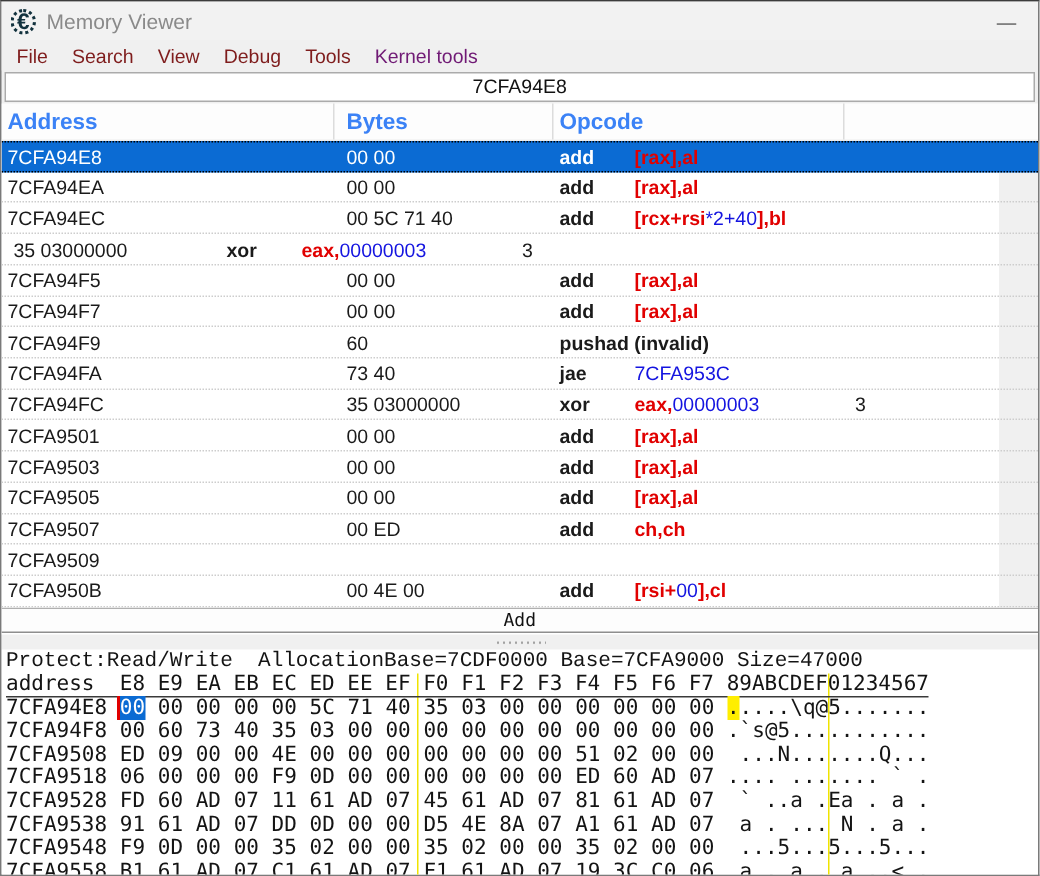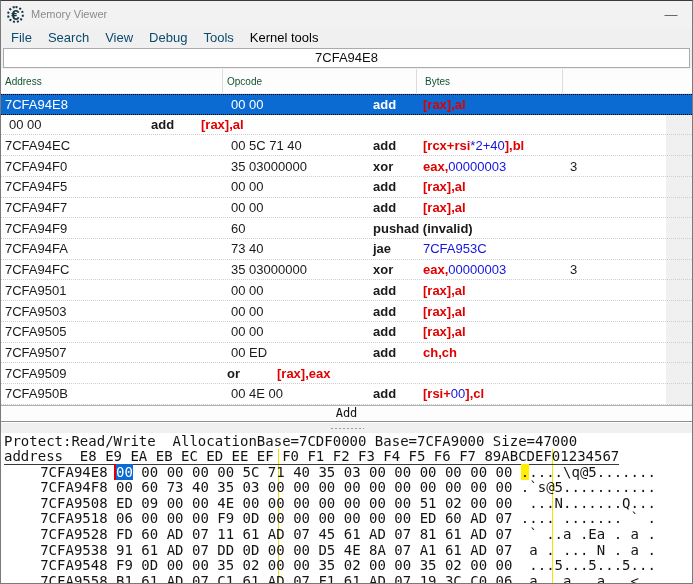--- a/index.html
+++ b/index.html
@@ -6,34 +6,34 @@
   html,body { width:693px; height:584px; }
   body {
     font-family:"Liberation Sans", sans-serif;
     background:#f0f0f0; color:#1a1a1a; overflow:hidden;
     border:1px solid #7a7a7a; border-top-color:#3c3c3c;
   }
   .titlebar { height:26px; display:flex; align-items:center; padding:0 6px; background:#f2f2f2; }
   .ce-icon { width:17px; height:17px; margin-right:7px; display:flex; align-items:center; justify-content:center;
              color:#12323e; font-weight:bold; font-size:15px; line-height:17px;
              border:2px dotted #12323e; border-radius:50%; }
-  .title-text { color:#8a8a8a; font-size:11px; }
+  .title-text { color:#8a8a8a; font-size:14px; }
   .minimize { margin-left:auto; color:#555; font-size:13px; width:30px; text-align:center; cursor:default; }
 
   .menubar { height:20px; display:flex; align-items:center; background:#f0f0f0; padding-left:2px; }
-  .menu-item { font-size:13px; padding:2px 8px; color:#0c4a6e; cursor:default; }
-  .menu-item.disabled { color:#000000; }
+  .menu-item { font-size:13px; padding:2px 8px; color:#7f1d1d; cursor:default; }
+  .menu-item.disabled { color:#701a75; }
 
   .addrbar-wrap { height:22px; padding:1px 2px 1px 2px; }
   .addrbar { height:20px; background:#fff; border:1px solid #ababab; text-align:center;
              font-size:13px; line-height:18px; color:#111; }
 
   
-  .dis-header { height:25px; background:#fdfdfd; display:flex; font-size:10px; color:#14532d;
-                border-bottom:1px solid #ededed; }
+  .dis-header { height:25px; background:#fdfdfd; display:flex; font-size:15px; color:#3b82f6;
+                border-bottom:1px solid #ededed;font-weight:bold; }
   .dis-header .hc { display:flex; align-items:center; border-right:1px solid #dcdcdc; overflow:hidden; }
   .hc-address { width:222px; padding-left:4px; }
   .hc-bytes   { width:146px; padding-left:8px; }
   .hc-opcode  { width:194px; padding-left:4px; }
   .hc-comment { width:105px; padding-left:7px;margin-top:44px; }
   .hc-rest    { flex:1; border-right:none !important; }
 
   .dis-rows { height:311px; overflow:hidden; background:#fff; position:relative; }
   .dis-rows::after { content:""; position:absolute; top:0; right:0; width:26px; height:100%; background:#f0f0f0; }
   .drow { height:20.73px; display:flex; align-items:center; font-size:13px;
@@ -54,26 +54,26 @@
   .splitter .grip { position:absolute; left:50%; top:4px; transform:translateX(-50%);
                     width:34px; height:3px;
                     background-image:radial-gradient(#9a9a9a 0.8px, transparent 1px);
                     background-size:4px 3px; }
 
   
   .hexview { height:152px; background:#fff; overflow:hidden; position:relative;
              font-family:"DejaVu Sans Mono", monospace; font-size:14px; color:#141414; }
   .hexview .inner { position:relative; padding:1px 0 0 3px; }
   .hx-line { white-space:pre; line-height:15.6px; height:15.6px; }
-  .hx-info { height:15px; line-height:15px; }
+  .hx-info { height:15px; line-height:15px;font-family:Liberation Mono, monospace; }
   .hx-colhdr { border-bottom:1px solid #3a3a3a; width:fit-content; position:relative; z-index:1; }
   .vline { position:absolute; width:1px; background:var(--yline); top:16px; bottom:-140px; z-index:0; }
   .vline-1 { left:calc(3px + 32.5ch); }
   .vline-2 { left:calc(3px + 65ch); }
-  .hrow { position:relative; z-index:1;text-align:center; }
+  .hrow { position:relative; z-index:1; }
   .hbyte.hsel { background:var(--sel); color:#fff; box-shadow:-2px 0 0 var(--op-red); }
   .achar.asel { background:var(--ychar); }
 </style>
 </head>
 <body>
 
 <div class="titlebar">
   <span class="ce-icon">€</span>
   <span class="title-text">Memory Viewer</span>
   <span class="minimize">—</span>
@@ -87,46 +87,46 @@
     <div class="menu-item">Tools</div>
     <div class="menu-item disabled">Kernel tools</div>
   </div>
 
 <div class="addrbar-wrap">
   <div class="addrbar">7CFA94E8</div>
 </div>
 
 <div class="dis-header">
   <div class="hc hc-address">Address</div>
+  <div class="hc hc-bytes">Bytes</div>
   <div class="hc hc-opcode">Opcode</div>
-  <div class="hc hc-bytes">Bytes</div>
   <div class="hc hc-comment">Comment</div>
   <div class="hc hc-rest"></div>
 </div>
 
 <div class="dis-rows">
     <div class="drow selected">
       <span class="c-addr">7CFA94E8</span>
       <span class="c-bytes">00 00</span>
       <span class="c-op"><span class="mn">add</span><span class="seg-red">[rax],al</span></span>
       <span class="c-comment"></span>
     </div>
     <div class="drow">
+      <span class="c-addr">7CFA94EA</span>
       <span class="c-bytes">00 00</span>
       <span class="c-op"><span class="mn">add</span><span class="seg-red">[rax],al</span></span>
       <span class="c-comment"></span>
     </div>
     <div class="drow">
       <span class="c-addr">7CFA94EC</span>
       <span class="c-bytes">00 5C 71 40</span>
       <span class="c-op"><span class="mn">add</span><span class="seg-red">[rcx+rsi</span><span class="seg-blue">*2+40</span><span class="seg-red">],bl</span></span>
       <span class="c-comment"></span>
     </div>
     <div class="drow">
-      <span class="c-addr">7CFA94F0</span>
       <span class="c-bytes">35 03000000</span>
       <span class="c-op"><span class="mn">xor</span><span class="seg-red">eax,</span><span class="seg-blue">00000003</span></span>
       <span class="c-comment">3</span>
     </div>
     <div class="drow">
       <span class="c-addr">7CFA94F5</span>
       <span class="c-bytes">00 00</span>
       <span class="c-op"><span class="mn">add</span><span class="seg-red">[rax],al</span></span>
       <span class="c-comment"></span>
     </div>
@@ -173,21 +173,20 @@
       <span class="c-comment"></span>
     </div>
     <div class="drow">
       <span class="c-addr">7CFA9507</span>
       <span class="c-bytes">00 ED</span>
       <span class="c-op"><span class="mn">add</span><span class="seg-red">ch,ch</span></span>
       <span class="c-comment"></span>
     </div>
     <div class="drow">
       <span class="c-addr">7CFA9509</span>
-      <span class="c-op"><span class="mn">or</span><span class="seg-red">[rax],eax</span></span>
       <span class="c-comment"></span>
     </div>
     <div class="drow">
       <span class="c-addr">7CFA950B</span>
       <span class="c-bytes">00 4E 00</span>
       <span class="c-op"><span class="mn">add</span><span class="seg-red">[rsi+</span><span class="seg-blue">00</span><span class="seg-red">],cl</span></span>
       <span class="c-comment"></span>
     </div>
   </div>
 

